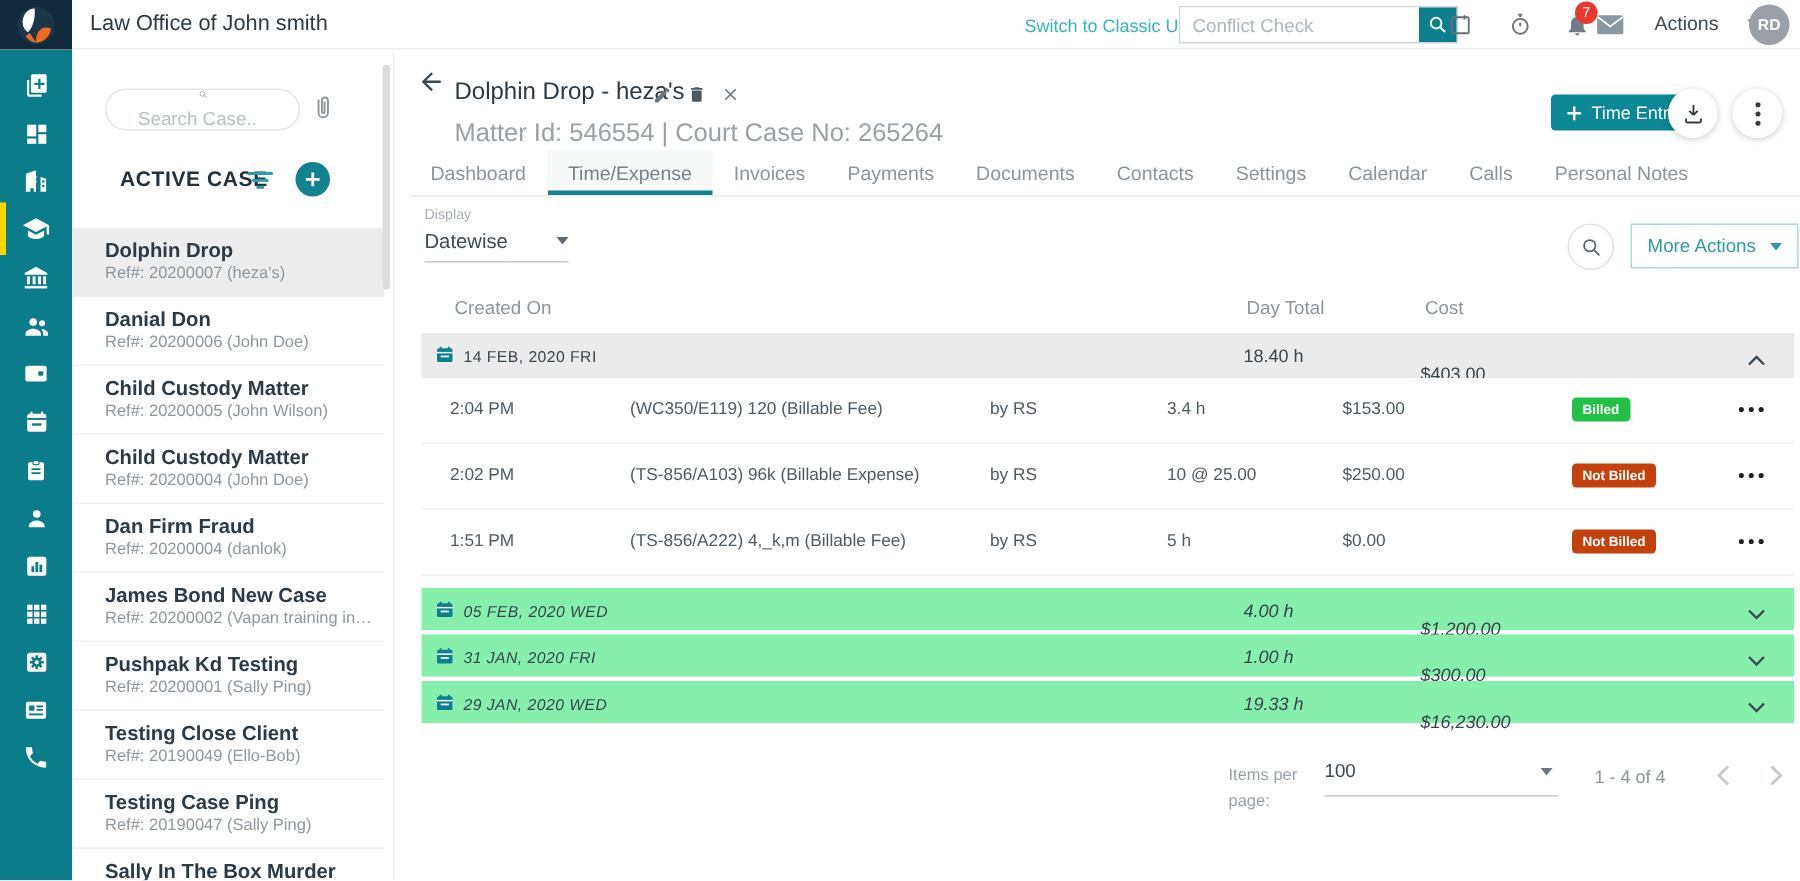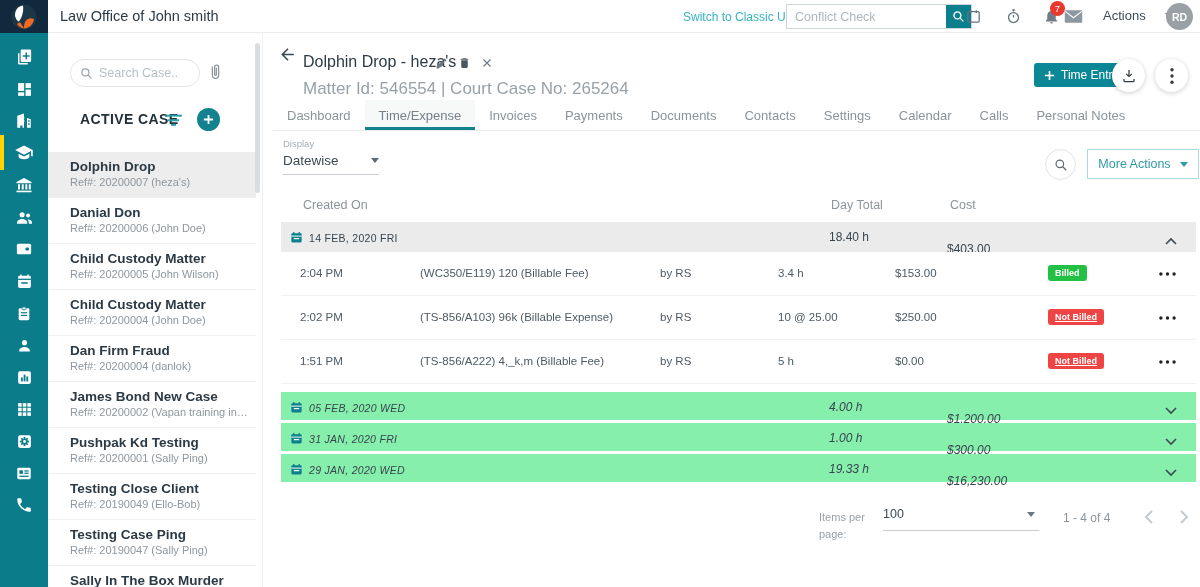--- a/index.html
+++ b/index.html
@@ -25,21 +25,21 @@
   .actions { position:absolute; left:1103px; top:8px; font-size:13px; color:#3c4a53; display:flex; gap:19px; align-items:center; cursor:pointer; }
   .avatar { position:absolute; left:1166px; top:3px; width:27px; height:27px; border-radius:50%; background:#9aa0a5; color:#fff; font-size:10.5px; font-weight:bold; display:flex; align-items:center; justify-content:center; cursor:pointer; }
 
   
   .rail { position:absolute; left:0; top:33px; width:48px; height:554px; background:#0b7c89; padding-top:8px; display:flex; flex-direction:column; align-items:center; }
   .rail-item { position:relative; width:48px; height:32px; display:flex; align-items:center; justify-content:center; cursor:pointer; }
   .rail-item.active::before { content:""; position:absolute; left:0; top:-2px; width:4px; height:35px; background:#ffd400; }
 
   
   .case-panel { position:absolute; left:48px; top:33px; width:215px; height:554px; background:#fff; border-right:1px solid #edf0f2; overflow:hidden; }
-  .search-pill { position:absolute; left:22px; top:26px; width:130px; height:28px; border:1.5px solid #e2e6e8; border-radius:15px; display:flex; align-items:center; padding:0 9px; gap:6px; background:#fff; }
+  .search-pill { position:absolute; left:22px; top:26px; width:130px; height:28px; border:1.5px solid #e2e6e8; border-radius:15px; display:flex; align-items:center; padding:0 9px; gap:6px; background:#fff;flex-direction:column; }
   .search-pill input { border:0; outline:0; width:86px; font-size:12.5px; color:#555; font-family:inherit; }
   .search-pill input::placeholder { color:#b7bfc4; }
   .clip-btn { position:absolute; left:160px; top:29px; cursor:pointer; }
   .section-title { position:absolute; left:32px; top:78px; font-size:14px; font-weight:bold; color:#21303b; letter-spacing:.4px; }
   .filter-btn { position:absolute; left:115px; top:80px; cursor:pointer; }
   .add-case-btn { position:absolute; left:149px; top:75px; width:23px; height:23px; border-radius:50%; background:#12828f; display:flex; align-items:center; justify-content:center; cursor:pointer; }
   .case-list { position:absolute; left:0; top:119px; width:208px; }
   .case-item { height:46px; padding:7px 0 0 22px; border-bottom:1px solid #efefef; cursor:pointer; background:#fff; }
   .case-item.selected { background:#ededed; }
   .case-title { font-size:13.5px; font-weight:600; color:#2b3a45; }
@@ -88,21 +88,21 @@
 
   .entry { height:44px; border-bottom:1px solid #f1f1f1; background:#fff; }
   .entry span { position:absolute; top:15px; font-size:11.5px; color:#4d5a63; }
   .e-time { left:19px; }
   .e-desc { left:139px; }
   .e-by { left:379px; }
   .e-qty { left:497px; }
   .e-amt { left:614px; }
   .e-badge { left:737px; top:13px !important; padding:3px 7px; border-radius:3px; color:#fff !important; font-size:9px !important; font-weight:bold;margin-left:30px; }
   .e-badge.billed { background:#22c146; }
-  .e-badge.not-billed { background:#ef4444;text-decoration:underline; }
+  .e-badge.not-billed { background:#c2410c; }
   .e-menu { left:878px; top:14px !important; cursor:pointer; }
 
   
   .pagination { position:absolute; left:0; top:468px; width:937px; height:46px; }
   .pp-label { position:absolute; left:556px; top:8px; width:52px; font-size:11px; color:#9aa2a8; line-height:1.5; }
   .pp-select { position:absolute; left:620px; top:6px; width:156px; border-bottom:1px solid #c6ccd0; padding-bottom:9px; font-size:12.5px; color:#3c4a53; cursor:pointer; }
   .pp-select .caret-down { position:absolute; right:4px; top:5px; border-top-color:#6b7680; }
   .pp-range { position:absolute; left:800px; top:10px; font-size:12px; color:#8c959c; }
   .pp-nav { position:absolute; top:5px; width:22px; height:22px; display:flex; align-items:center; justify-content:center; cursor:pointer; }
   .pp-prev { left:874px; }

